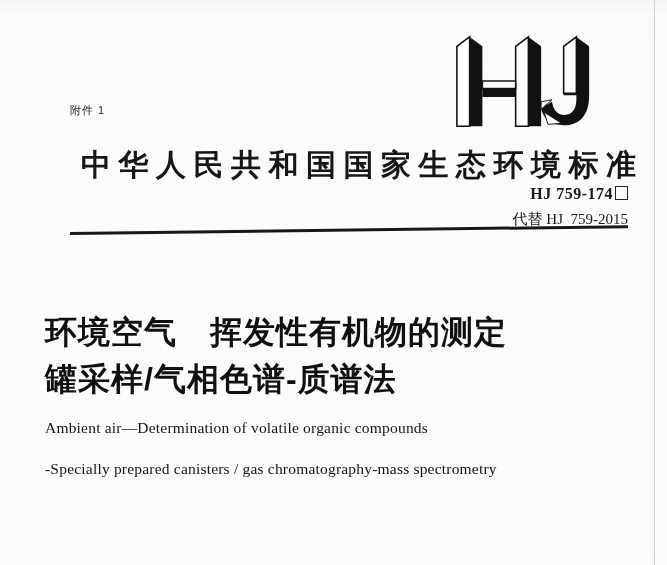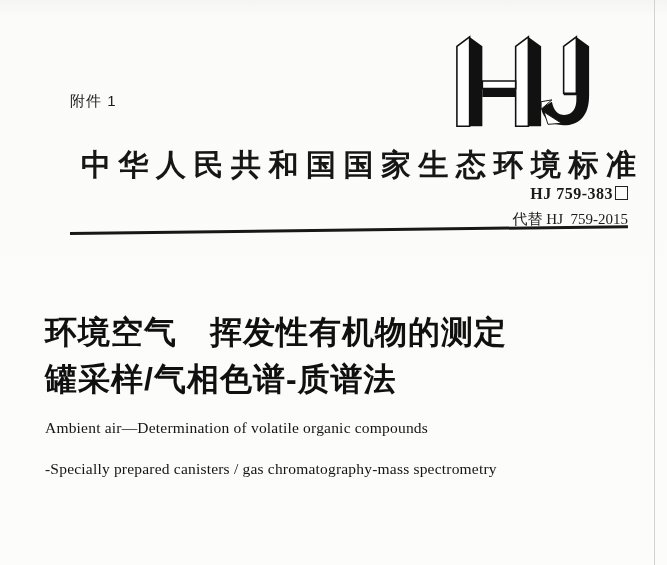--- a/index.html
+++ b/index.html
@@ -14,22 +14,22 @@
     width:667px;height:565px;
     background:linear-gradient(180deg,#f5f5f3 0%,#fbfbfa 3%,#fcfcfb 100%);
     color:#1a1a1a;
     overflow:hidden;
   }
   .page-edge-line{
     position:absolute;left:654px;top:0;width:1px;height:565px;
     background:#d2d2d0;
   }
   .attachment{
-    position:absolute;left:70px;top:93px;
-    font-size:15px;letter-spacing:1px;color:#1d1d1d;
+    position:absolute;left:70px;top:105px;
+    font-size:11px;letter-spacing:1px;color:#1d1d1d;
     line-height:1;white-space:pre;
   }
   .logo{
     position:absolute;left:452px;top:35px;width:142px;height:94px;
   }
   .org-title{
     position:absolute;left:81px;top:148px;
     font-family:"Liberation Serif",serif;
     font-size:30px;font-weight:600;letter-spacing:7.5px;
     white-space:nowrap;color:#161616;line-height:1.1;
@@ -100,21 +100,21 @@
       <polygon points="114,12 127,2 127,62 114,62" fill="#fff" stroke="#111" stroke-width="1.6"></polygon>
 
       <polygon points="94,82 112,94 98,95" fill="#fff" stroke="#111" stroke-width="1"></polygon>
       <polygon points="91,71 102,69 91,79" fill="#fff" stroke="#111" stroke-width="1"></polygon>
     </svg>
   </div>
 
   <div class="org-title">中华人民共和国国家生态环境标准</div>
 
   <div class="std-block">
-    <div class="std-number"><span>HJ 759-383</span><span class="blank-box"></span></div>
+    <div class="std-number"><span>HJ 759-174</span><span class="blank-box"></span></div>
     <div class="std-replaces">代替 HJ  759-2015</div>
   </div>
 
   <div class="rule"></div>
 
   <div class="cline title-cn title-cn1">环境空气　挥发性有机物的测定</div>
 
   <div class="cline title-en title-en1">Ambient air—Determination of volatile organic compounds</div>
 
   <div class="cline title-cn title-cn2">罐采样/气相色谱-质谱法</div>

